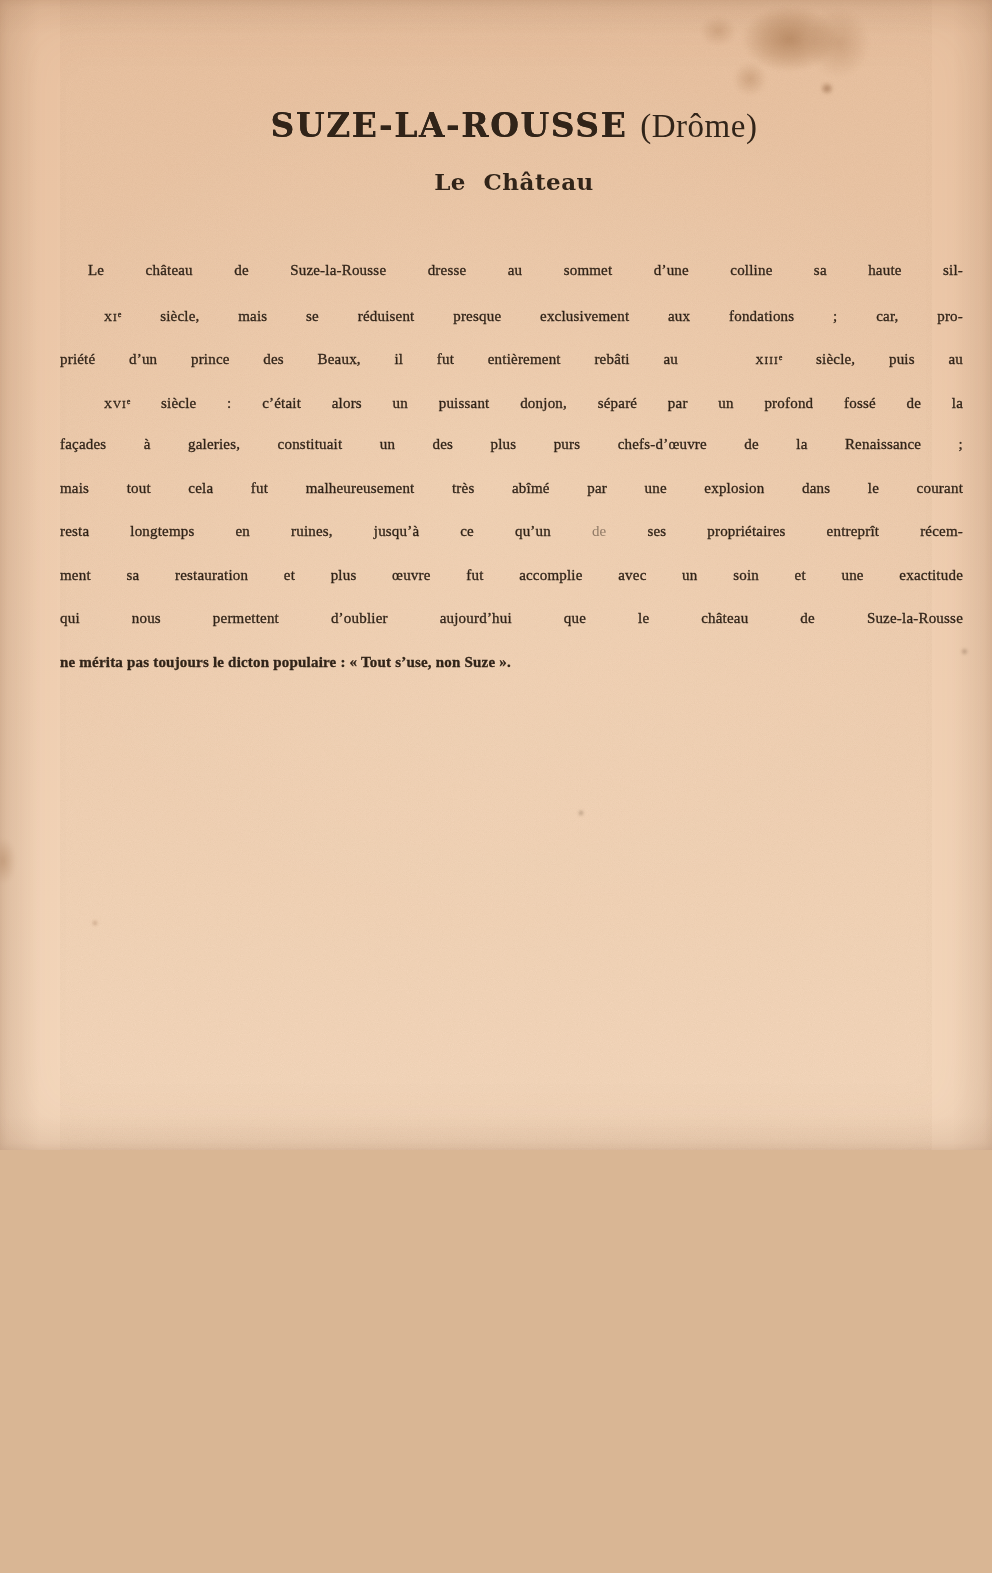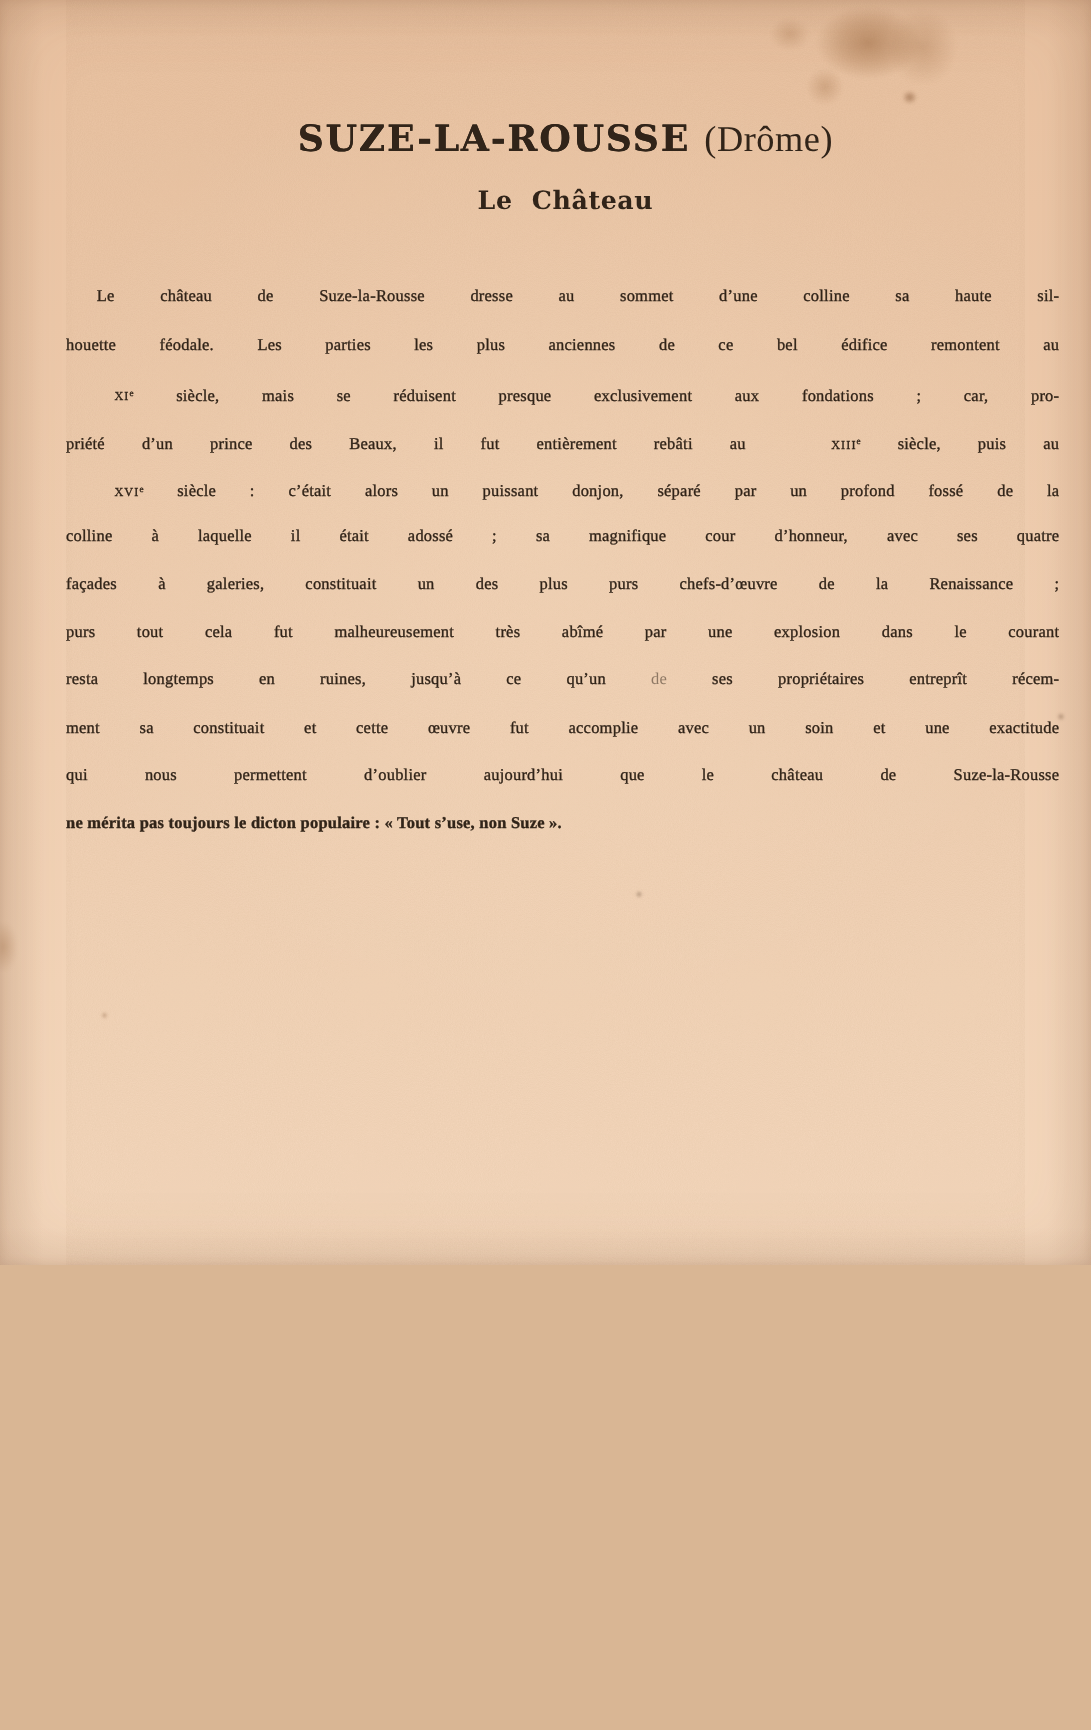--- a/index.html
+++ b/index.html
@@ -151,26 +151,24 @@
   <div class="stain bl-1"></div>
   <div class="stain bl-2"></div>
 
   <header>
     <h1><span>SUZE-LA-ROUSSE</span> <span class="title-region">(Drôme)</span></h1>
     <h2>Le Château</h2>
   </header>
 
   <main>
       <div class="line first"><span>Le château de Suze-la-Rousse dresse au sommet d’une colline sa haute sil-</span></div>
-      <div class="line"><span>houette féodale. Les parties les plus anciennes de ce bel édifice remontent au</span></div>
       <div class="line"><span class="sc">XI</span><span class="sup">e</span><span> siècle, mais se réduisent presque exclusivement aux fondations ; car, pro-</span></div>
       <div class="line"><span>priété d’un prince des Beaux, il fut entièrement rebâti au </span><span class="sc">XIII</span><span class="sup">e</span><span> siècle, puis au</span></div>
       <div class="line"><span class="sc">XVI</span><span class="sup">e</span><span> siècle : c’était alors un puissant donjon, séparé par un profond fossé de la</span></div>
-      <div class="line"><span>colline à laquelle il était adossé ; sa magnifique cour d’honneur, avec ses quatre</span></div>
       <div class="line"><span>façades à galeries, constituait un des plus purs chefs-d’œuvre de la Renaissance ;</span></div>
-      <div class="line"><span>purs tout cela fut malheureusement très abîmé par une explosion dans le courant</span></div>
+      <div class="line"><span>mais tout cela fut malheureusement très abîmé par une explosion dans le courant</span></div>
       <div class="line"><span>resta longtemps en ruines, jusqu’à ce qu’un </span><span class="fade">de</span><span> ses propriétaires entreprît récem-</span></div>
-      <div class="line"><span>ment sa constituait et cette œuvre fut accomplie avec un soin et une exactitude</span></div>
+      <div class="line"><span>ment sa restauration et plus œuvre fut accomplie avec un soin et une exactitude</span></div>
       <div class="line"><span>qui nous permettent d’oublier aujourd’hui que le château de Suze-la-Rousse</span></div>
       <div class="line last"><span>ne mérita pas toujours le dicton populaire : « Tout s’use, non Suze ».</span></div>
     </main>
 
 </div>
 
 </body></html>

